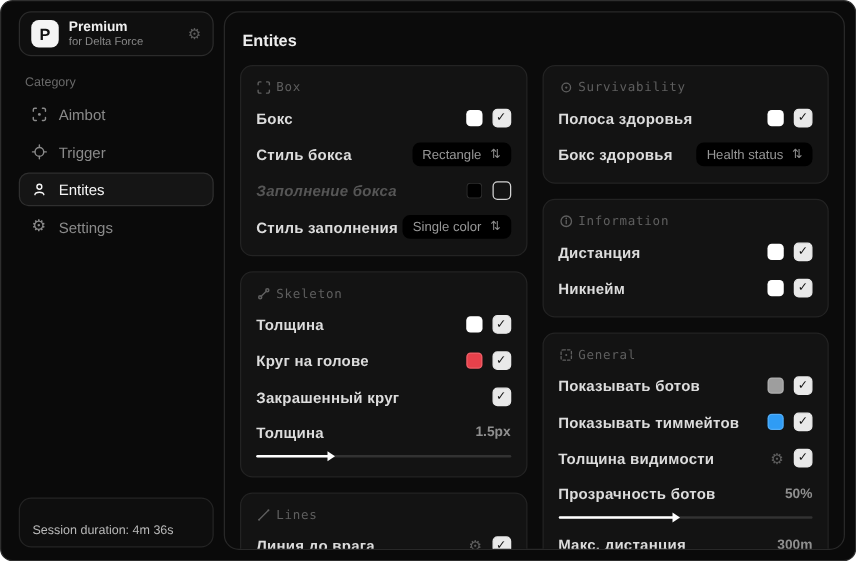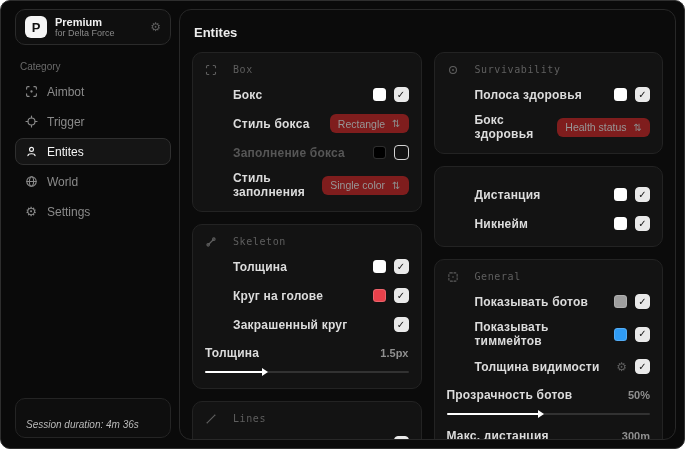--- a/index.html
+++ b/index.html
@@ -41,48 +41,47 @@
     color:#8a8a8a; font-size:12px; cursor:pointer;
   }
   .nav-item.active { color:#f5f5f5; background:#151515; border-color:#2f2f2f; }
   .nav-icon { display:flex; width:14px; height:14px; align-items:center; justify-content:center; }
   .nav-icon svg { display:block; }
 
   .session-card {
     margin-top:auto; border:1px solid #242424; border-radius:10px;
     height:40px; display:flex; align-items:flex-end; padding:6px 10px 7px;
     background:#0e0e0e;
-    font-style:italic;
   }
   .session-text { font-size:10px; color:#b9b9b9; }
 
   
   .main {
     flex:1; margin:8px 8px 8px 0; border:1px solid #282828; border-radius:12px;
     padding:10px 12px; background:#0b0b0b; overflow:hidden;
     display:flex; flex-direction:column;
   }
   .page-title { font-size:13px; font-weight:700; color:#ededed; margin:5px 0 12px 2px; }
   .columns { display:flex; gap:12px; align-items:flex-start; }
   .col { flex:1; display:flex; flex-direction:column; gap:12px; min-width:0; }
 
   .panel {
     background:#131313; border:1px solid #232323; border-radius:10px;
     padding:9px 12px 12px; width:100%;
   }
   .panel-header {
-    display:flex; align-items:flex-start; gap:16px;
+    display:flex; align-items:center; gap:4px;
     color:#5f5f5f; font-family:"DejaVu Sans Mono",monospace;
     font-size:10px; letter-spacing:0.6px; margin:2px 0 3px;
   }
   .panel-header svg { display:block; }
 
-  .row { display:flex; align-items:center; justify-content:space-between; min-height:21px; margin-top:8px;margin-left:28px; }
+  .row { display:flex; align-items:center; justify-content:space-between; min-height:21px; margin-top:8px; }
   .row-label { font-size:12px; font-weight:700; color:#dcdcdc; letter-spacing:0.2px; }
-  .row-label.dim { color:#565656; }
+  .row-label.dim { color:#565656;font-style:italic; }
   .controls { display:flex; align-items:center; gap:8px; }
 
   .swatch {
     width:13px; height:13px; border-radius:3.5px;
     box-shadow: inset 0 0 0 1px rgba(255,255,255,0.18);
     cursor:pointer;
   }
   .checkbox {
     width:15px; height:15px; border-radius:4px;
     border:1.5px solid #d4d4d4; background:transparent;
@@ -90,21 +89,21 @@
   }
   .checkbox .tick {
     display:none; font-family:"DejaVu Sans",sans-serif;
     font-size:10px; font-weight:700; color:#121212; line-height:1;
   }
   .checkbox.checked { background:#e9e9e9; border-color:#e9e9e9; }
   .checkbox.checked .tick { display:block; }
 
   .select {
     display:flex; align-items:center; gap:7px; height:19px;
-    background:#7f1d1d; border-radius:6px; padding:0 8px;
+    background:#000000; border-radius:6px; padding:0 8px;
     font-size:10.5px; color:#979797; cursor:pointer; white-space:nowrap;
   }
   .sort-arrows { font-family:"DejaVu Sans",sans-serif; font-size:10px; color:#8d8d8d; }
 
   .gear-glyph { font-family:"DejaVu Sans",sans-serif; font-size:12px; color:#5e5e5e; cursor:pointer; line-height:1; }
 
   .slider-row { display:block; margin-top:9px; }
   .slider-top { display:flex; align-items:center; justify-content:space-between; min-height:18px;text-align:center; }
   .slider-value { font-size:11px; font-weight:600; color:#8f8f8f; }
   .slider-track {
@@ -161,30 +160,20 @@
       <div class="nav-item active">
         <span class="nav-icon">
           <svg width="13" height="13" viewBox="0 0 16 16" fill="none" stroke="currentColor" stroke-width="1.4" stroke-linecap="round">
             <circle cx="8" cy="5.4" r="2.4"></circle>
               <path d="M3.6 13.2c.6-3.2 8.2-3.2 8.8 0"></path>
           </svg>
         </span>
         <span>Entites</span>
       </div>
       <div class="nav-item">
-        <span class="nav-icon">
-          <svg width="13" height="13" viewBox="0 0 16 16" fill="none" stroke="currentColor" stroke-width="1.3" stroke-linecap="round">
-            <circle cx="8" cy="8" r="5.8"></circle>
-              <ellipse cx="8" cy="8" rx="2.6" ry="5.8"></ellipse>
-              <path d="M2.2 8h11.6"></path>
-          </svg>
-        </span>
-        <span>World</span>
-      </div>
-      <div class="nav-item">
         <span class="nav-icon gear-glyph" style="font-size:13px;color:inherit;">⚙</span>
         <span>Settings</span>
       </div>
     </div>
 
     <div class="session-card">
       <span class="session-text">Session duration: 4m 36s</span>
     </div>
   </div>
 
@@ -337,20 +326,30 @@
           <div class="row">
             <span class="row-label">Бокс здоровья</span>
             <span class="select">
               <span>Health status</span>
               <span class="sort-arrows">⇅</span>
             </span>
           </div>
         </div>
 
         <div class="panel">
+          <div class="panel-header">
+            <span>
+              <svg width="12" height="12" viewBox="0 0 16 16" fill="none" stroke="currentColor" stroke-width="1.4" stroke-linecap="round">
+                <circle cx="8" cy="8" r="5.6"></circle>
+                  <path d="M8 7.2v3.4"></path>
+                  <circle cx="8" cy="5" r="0.9" fill="currentColor" stroke="none"></circle>
+              </svg>
+            </span>
+            <span>Information</span>
+          </div>
           <div class="row">
             <span class="row-label">Дистанция</span>
             <span class="controls">
               <span class="swatch" style="background: rgb(255, 255, 255);"></span>
               <span class="checkbox checked">
                   <span class="tick">✓</span>
                 </span>
             </span>
           </div>
           <div class="row">

